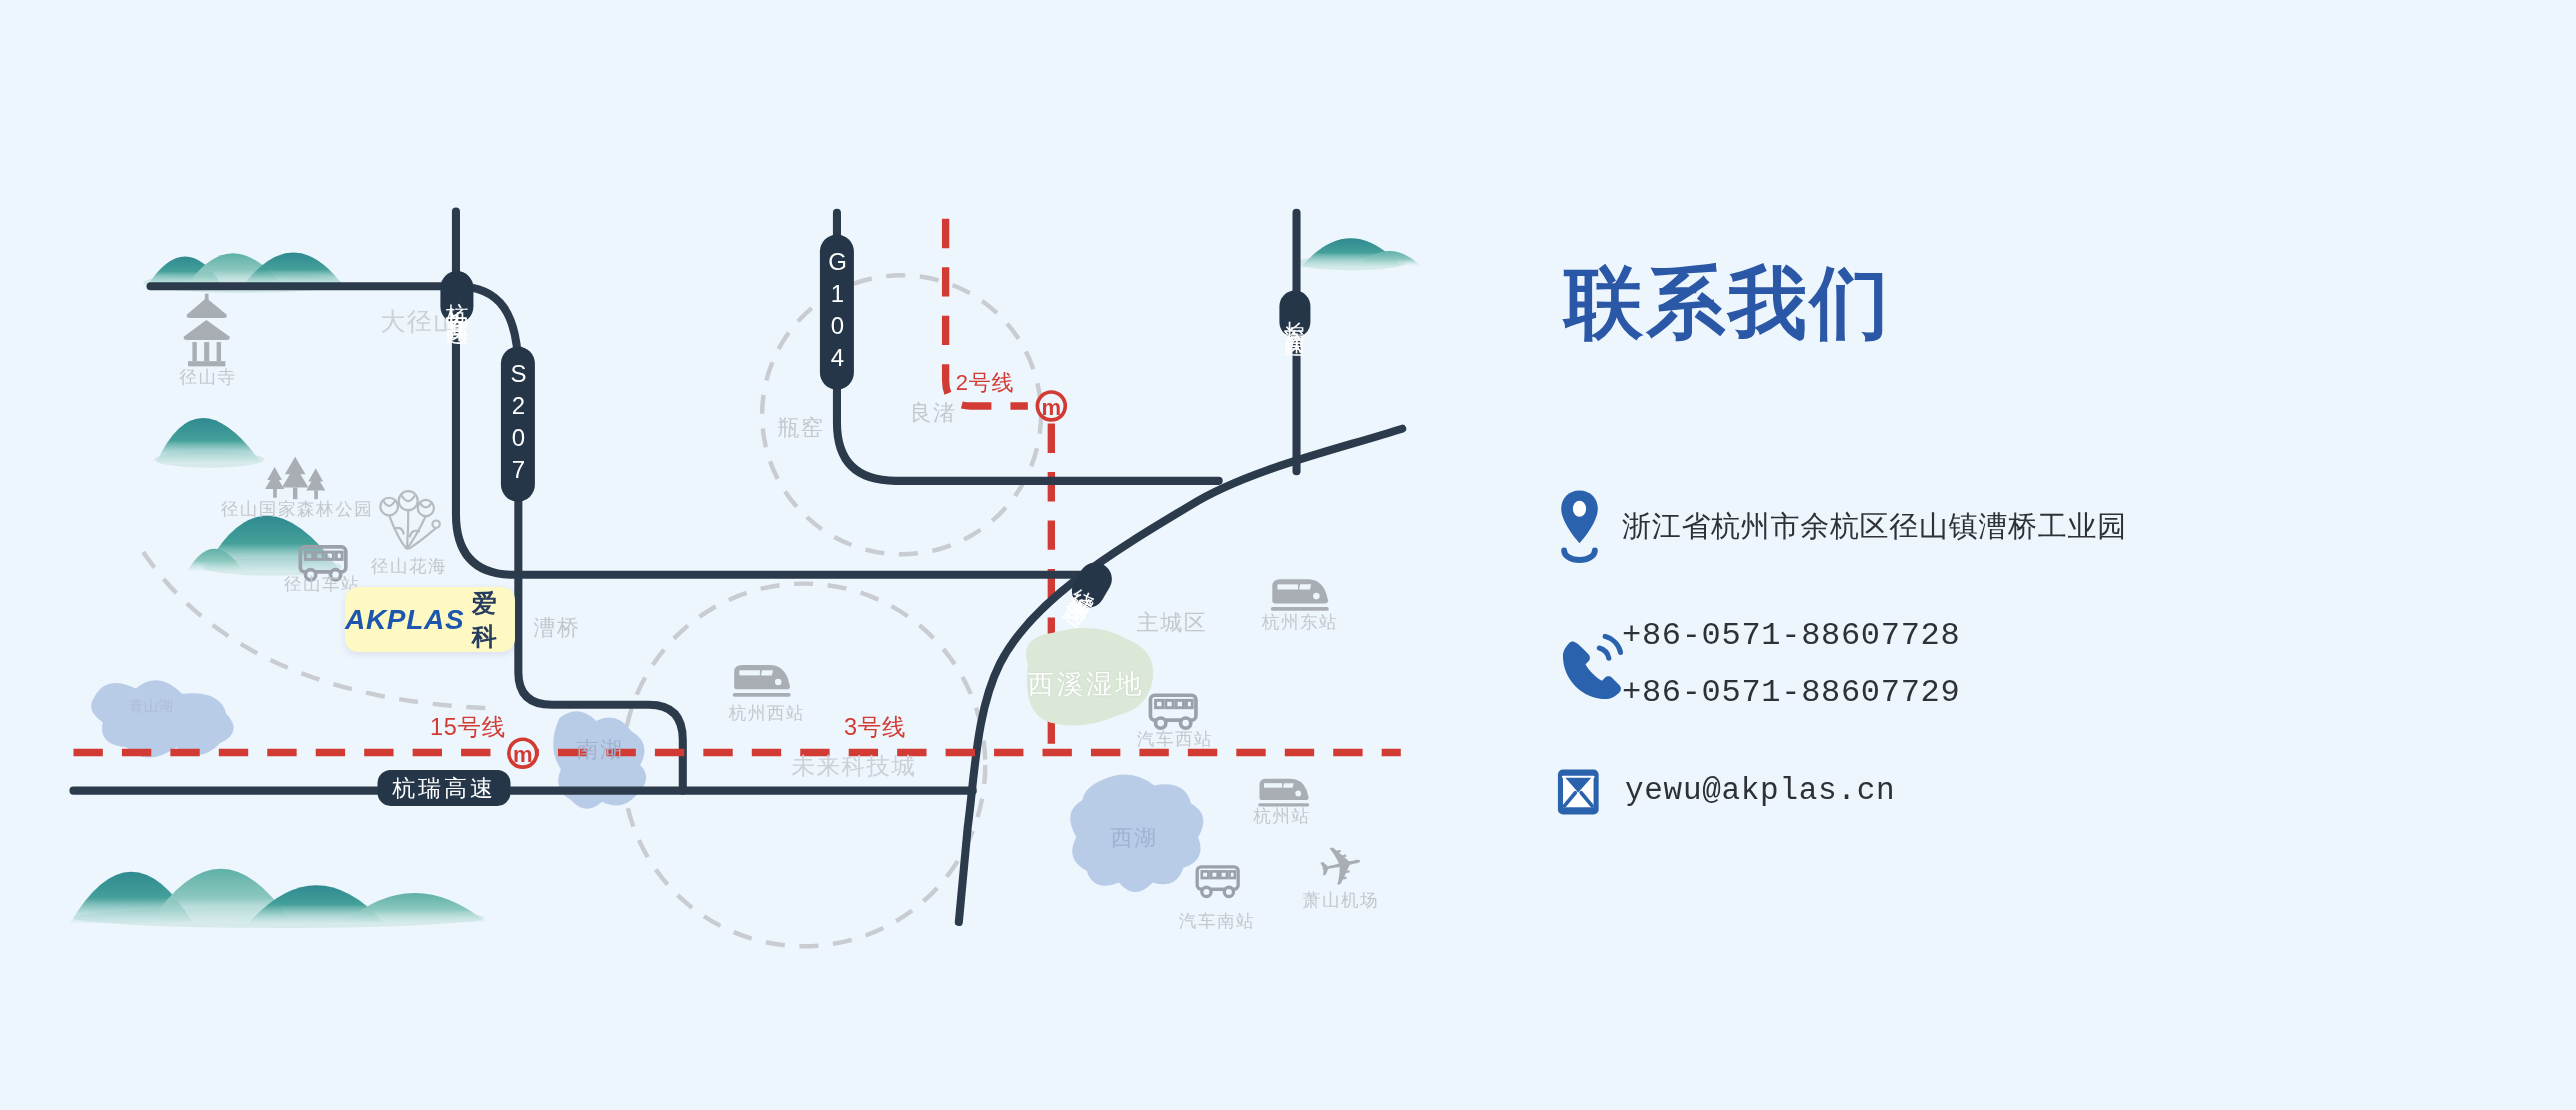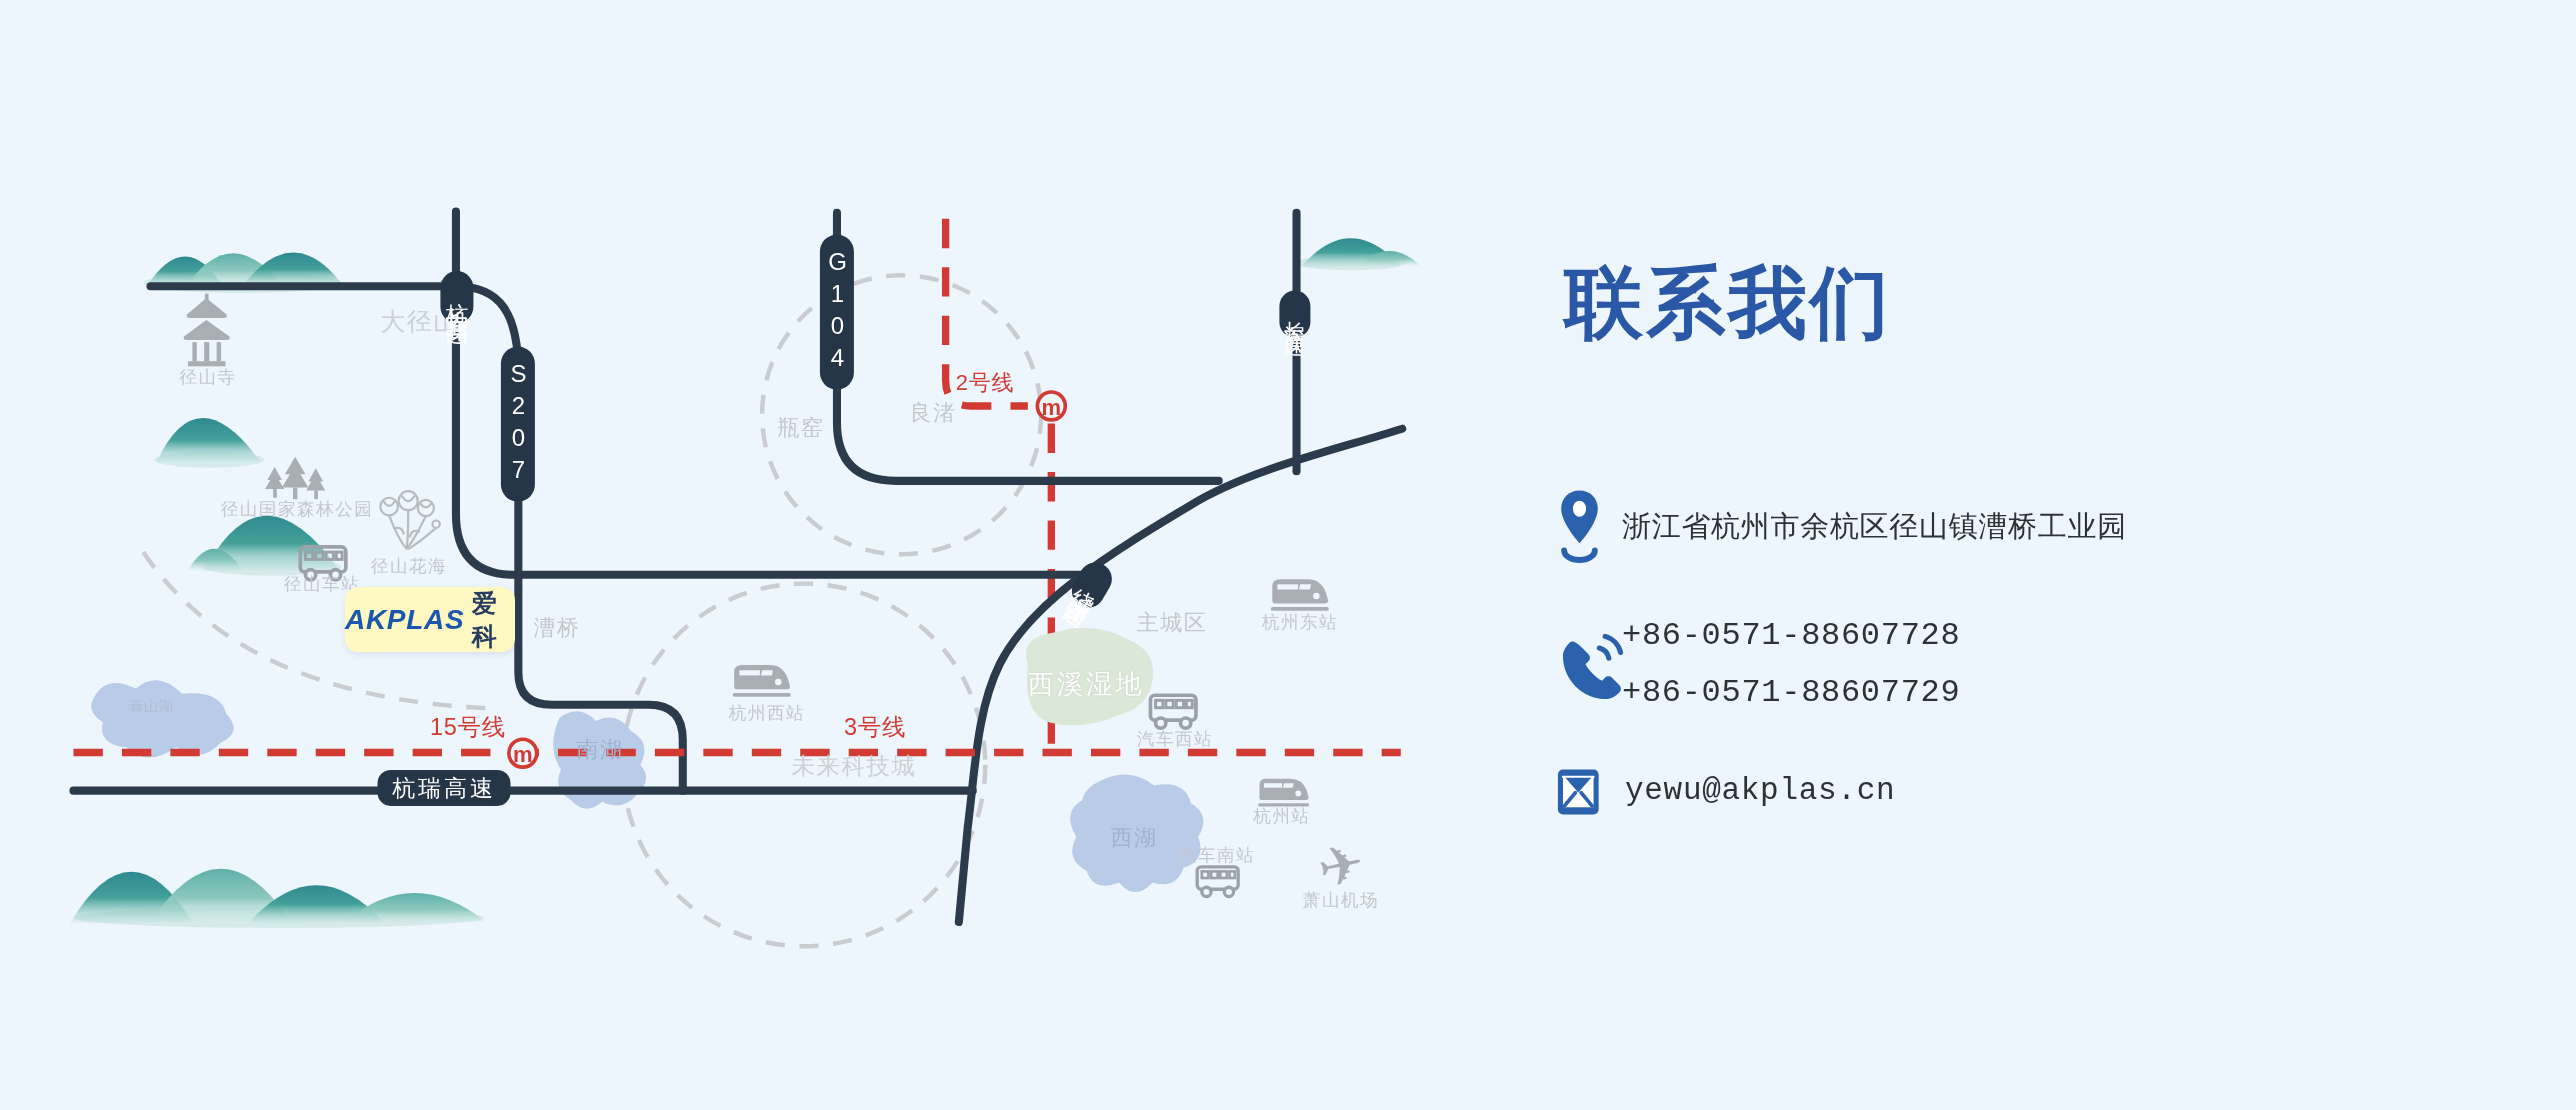--- a/index.html
+++ b/index.html
@@ -220,21 +220,21 @@
     <div class="lbl" style="left:933px;top:413px;">良渚</div>
     <div class="lbl" style="left:1172px;top:623px;">主城区</div>
     <div class="lbl lbl-sm" style="left:1300px;top:623px;">杭州东站</div>
     <div class="lbl lbl-sm" style="left:767px;top:714px;">杭州西站</div>
     <div class="lbl lbl-lg" style="left:854px;top:767px;">未来科技城</div>
     <div class="lbl lbl-sm" style="left:1175px;top:740px;">汽车西站</div>
     <div class="lbl lbl-lake" style="left:600px;top:750px;">南湖</div>
     <div class="lbl lbl-lake-sm" style="left:151px;top:706px;">青山湖</div>
     <div class="lbl lbl-lake" style="left:1134px;top:838px;">西湖</div>
     <div class="lbl lbl-sm" style="left:1282px;top:817px;">杭州站</div>
-    <div class="lbl lbl-sm" style="left:1217px;top:856px;">汽车南站</div>
+    <div class="lbl lbl-sm" style="left:1217px;top:922px;">汽车南站</div>
     <div class="lbl lbl-sm" style="left:1341px;top:901px;">萧山机场</div>
     <div class="lbl lbl-white" style="left:1086px;top:684px;">西溪湿地</div>
 
     <div class="logo-box">
       <span class="logo-latin">AKPLAS</span>
       <span class="logo-cjk">爱科</span>
     </div>
   </div>
 
   <div class="panel">

